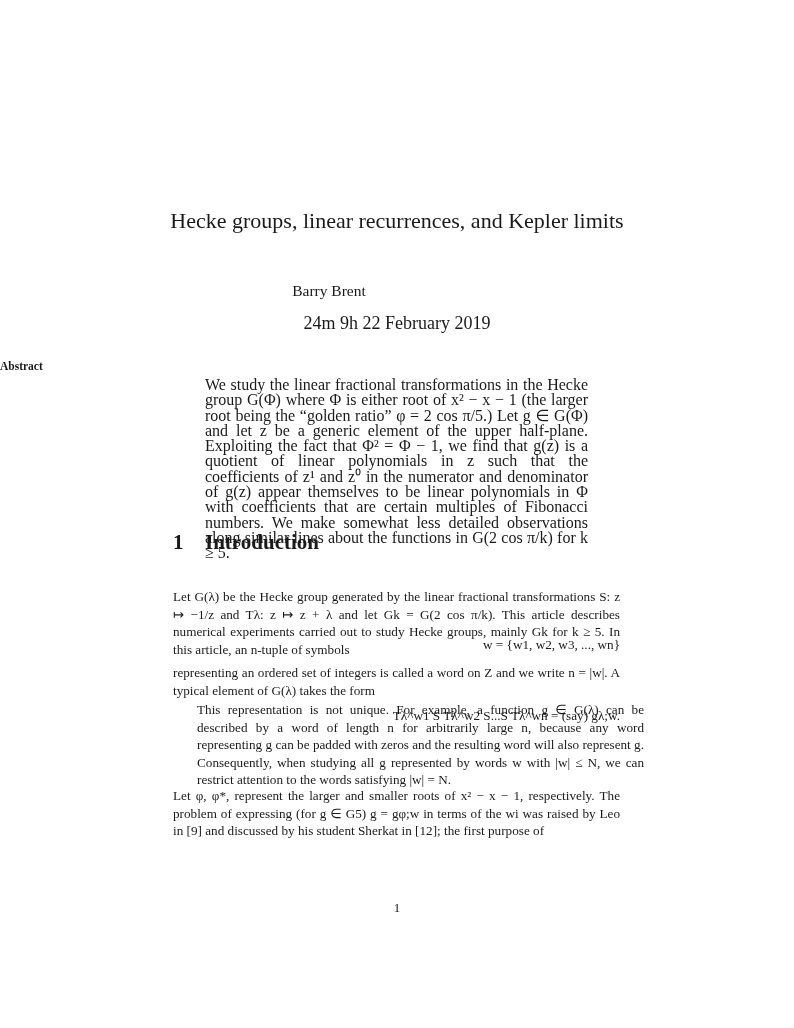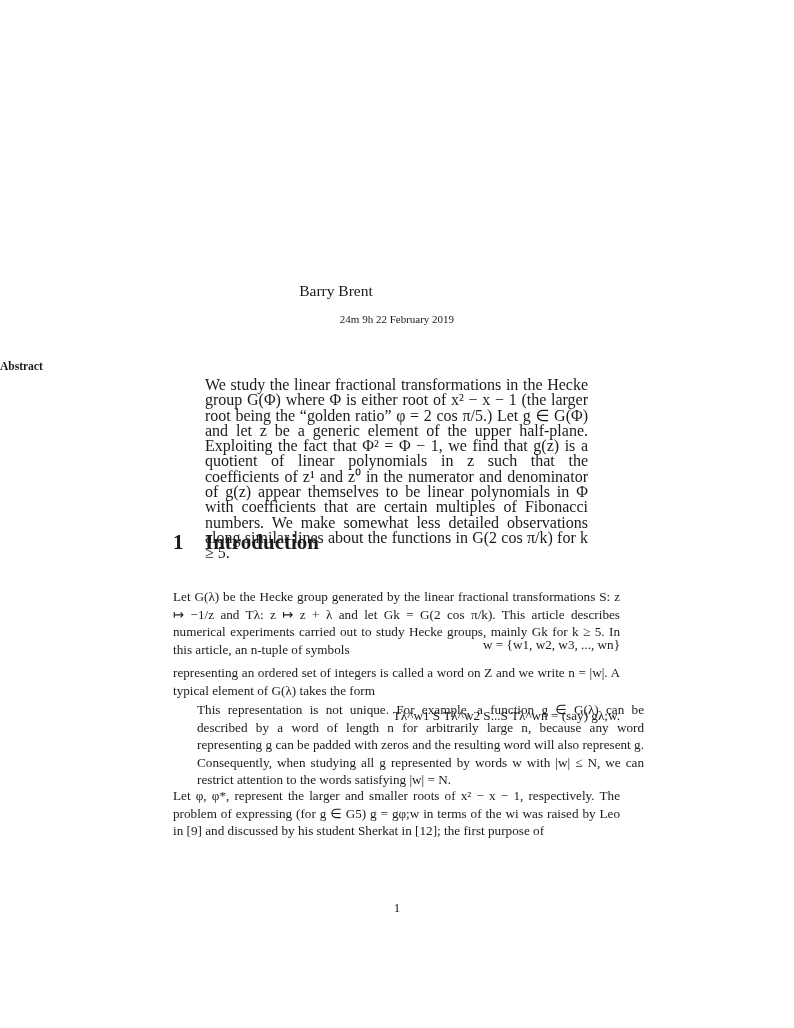--- a/index.html
+++ b/index.html
@@ -1,24 +1,24 @@
 <!DOCTYPE html>
 <html><head>
   <meta charset="utf-8">
   <style>
     html, body { margin:0; padding:0; background:#ffffff; }
     body { width:794px; height:1028px; position:relative; overflow:hidden; color:#1a1a1a;
       font-family:"DejaVu Serif", "Liberation Serif", serif; }
     .page { position:absolute; left:0; top:0; width:794px; height:1028px; }
     .title { position:absolute; left:150px; width:494px; top:207px; text-align:center;
       font-family:"Liberation Serif", serif; font-size:22px; line-height:27px; color:#1a1a1a; }
-    .author { position:absolute; left:7px; width:658px; top:282px; text-align:center;
+    .author { position:absolute; left:0; width:658px; top:282px; text-align:center;
       font-family:"Liberation Serif", serif; font-size:15.5px; }
     .date { position:absolute; left:0; width:794px; top:313px; text-align:center;
-      font-family:"Liberation Serif", serif; font-size:11px; }
+      font-family:"Liberation Serif", serif; font-size:18px; }
     .abs-h { position:absolute; left:0; width:794px; top:360px; text-align:left;
       font-family:"Liberation Serif", serif; font-weight:bold; font-size:11.5px; }
     .abs { position:absolute; left:205px; width:383px; top:377px;
       font-family:"Liberation Serif", serif; font-size:16px; line-height:15.3px; text-align:justify; }
     .abs p { margin:0; }
     .sec { position:absolute; left:173px; top:530px; font-family:"Liberation Serif", serif;
       font-weight:bold; font-size:21px; }
     .sec .num { display:inline-block; width:32px; }
     .body { position:absolute; left:173px; width:447px; font-family:"Liberation Serif", serif;
       font-size:13.2px; line-height:17.6px; text-align:justify; }
@@ -26,20 +26,21 @@
     .eq { position:absolute; left:173px; width:447px; text-align:right;
       font-family:"Liberation Serif", serif; font-size:13.2px; }
     .pnum { position:absolute; left:0; width:794px; top:900px; text-align:center;
       font-family:"Liberation Serif", serif; font-size:13px; }
   </style>
 </head>
 <body>
 
 <div class="page">
 
+  <div class="title">Hecke groups, linear recurrences, and Kepler limits</div>
   <div class="author">Barry Brent</div>
   <div class="date">24m 9h 22 February 2019</div>
 
   <div class="abs-h">Abstract</div>
   <div class="abs">
     <p>We study the linear fractional transformations in the Hecke group G(Φ) where Φ is either root of x² − x − 1 (the larger root being the “golden ratio” φ = 2 cos π/5.) Let g ∈ G(Φ) and let z be a generic element of the upper half-plane. Exploiting the fact that Φ² = Φ − 1, we find that g(z) is a quotient of linear polynomials in z such that the coefficients of z¹ and z⁰ in the numerator and denominator of g(z) appear themselves to be linear polynomials in Φ with coefficients that are certain multiples of Fibonacci numbers. We make somewhat less detailed observations along similar lines about the functions in G(2 cos π/k) for k ≥ 5.</p>
   </div>
 
   <div class="sec">
     <span class="num">1</span><span>Introduction</span>

